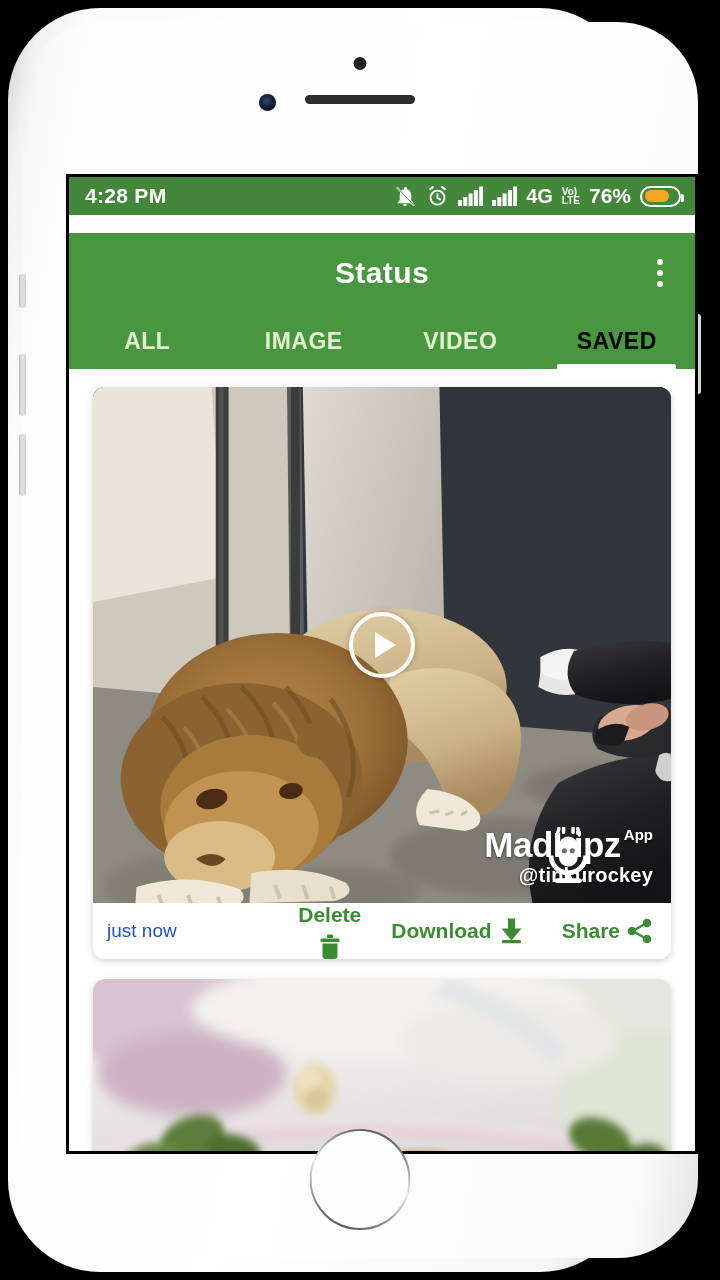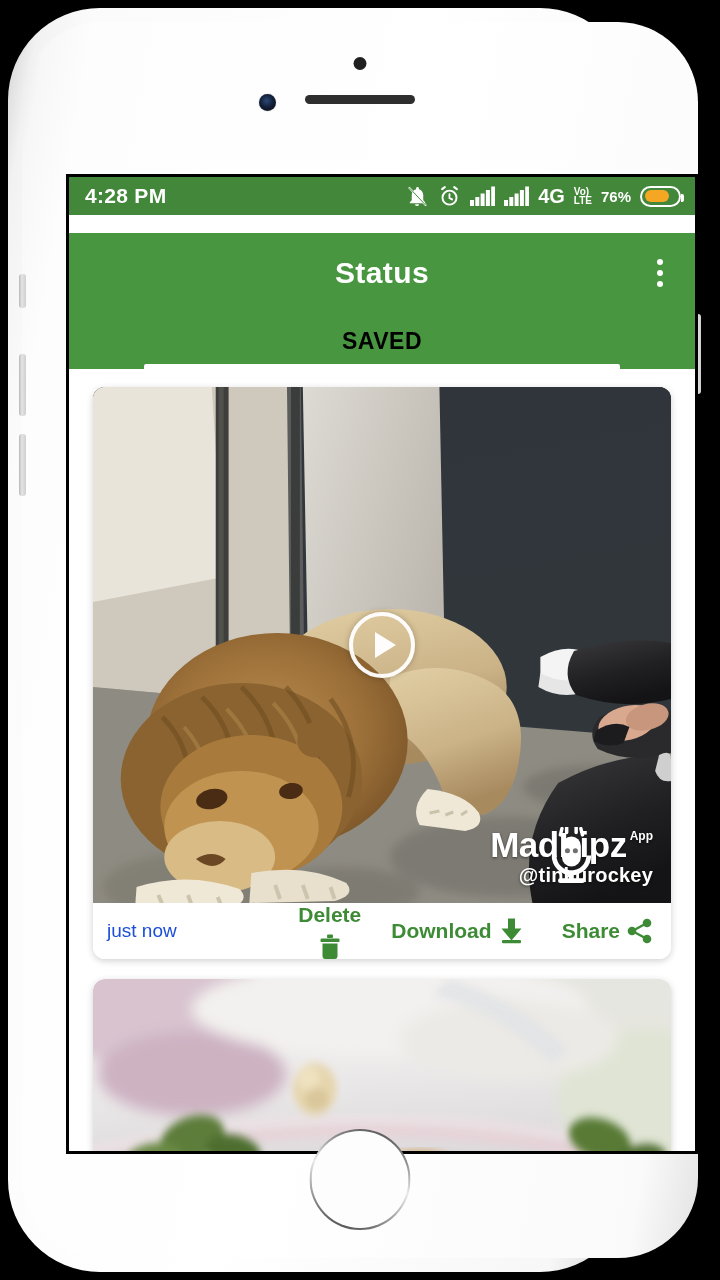--- a/index.html
+++ b/index.html
@@ -73,21 +73,21 @@
     height:38px; background:#42873a;
     display:flex; align-items:center; justify-content:space-between;
     padding:0 14px 0 16px;
     color:#fff;
   }
   #status-time{ font-size:21px; font-weight:bold; letter-spacing:.3px; }
   #status-icons{ display:flex; align-items:center; gap:9px; }
   .sb-ico{ display:block; }
   #status-4g{ font-size:20px; font-weight:bold; }
   #volte-icon{ display:flex; flex-direction:column; line-height:.95; font-size:10px; font-weight:bold; }
-  #status-battery-pct{ font-size:15px; font-weight:bold; }
+  #status-battery-pct{ font-size:21px; font-weight:bold; }
   #battery-icon{
     width:41px; height:21px; border:2.5px solid #fff; border-radius:11px;
     position:relative; display:flex; align-items:center; padding:2.5px;
   }
   #battery-icon::after{
     content:""; position:absolute; right:-5px; top:6px;
     width:3px; height:8px; background:#fff; border-radius:0 2px 2px 0;
   }
   #battery-fill{ height:100%; width:76%; background:#f5a623; border-radius:7px; }
 
@@ -159,21 +159,21 @@
     display:flex; flex-direction:column; align-items:flex-end;
     text-shadow:0 1px 3px rgba(0,0,0,.55);
     pointer-events:none;
   }
   #watermark-top{ display:flex; align-items:flex-end; gap:7px; }
   #watermark-brand{
     color:#fff; font-size:35px; font-weight:bold; letter-spacing:-.5px;
     line-height:1;
   }
   #watermark-app{
-    color:#fff; font-size:12px; font-weight:bold; line-height:1;
+    color:#fff; font-size:15px; font-weight:bold; line-height:1;
     margin-bottom:20px; margin-left:-4px;
   }
   #watermark-handle{
     color:#fff; font-size:20px; font-weight:bold; margin-top:2px; letter-spacing:.2px;
   }
 
   
   #action-row{
     height:56px; display:flex; align-items:center;
     padding:0 18px 0 14px; gap:0; background:#fff;
@@ -262,20 +262,23 @@
       <div id="app-bar">
         <div id="app-title">Status</div>
         <div id="overflow-menu-button">
           <span></span>
           <span></span>
           <span></span>
         </div>
       </div>
 
       <div id="tab-bar">
+        <div class="tab">ALL</div>
+        <div class="tab">IMAGE</div>
+        <div class="tab">VIDEO</div>
         <div class="tab active">SAVED</div>
       </div>
 
       <div id="content-list">
 
         <div class="status-card">
 
           <div id="video-thumb">
             <svg viewBox="0 0 584 516" preserveAspectRatio="none">
               <defs>

